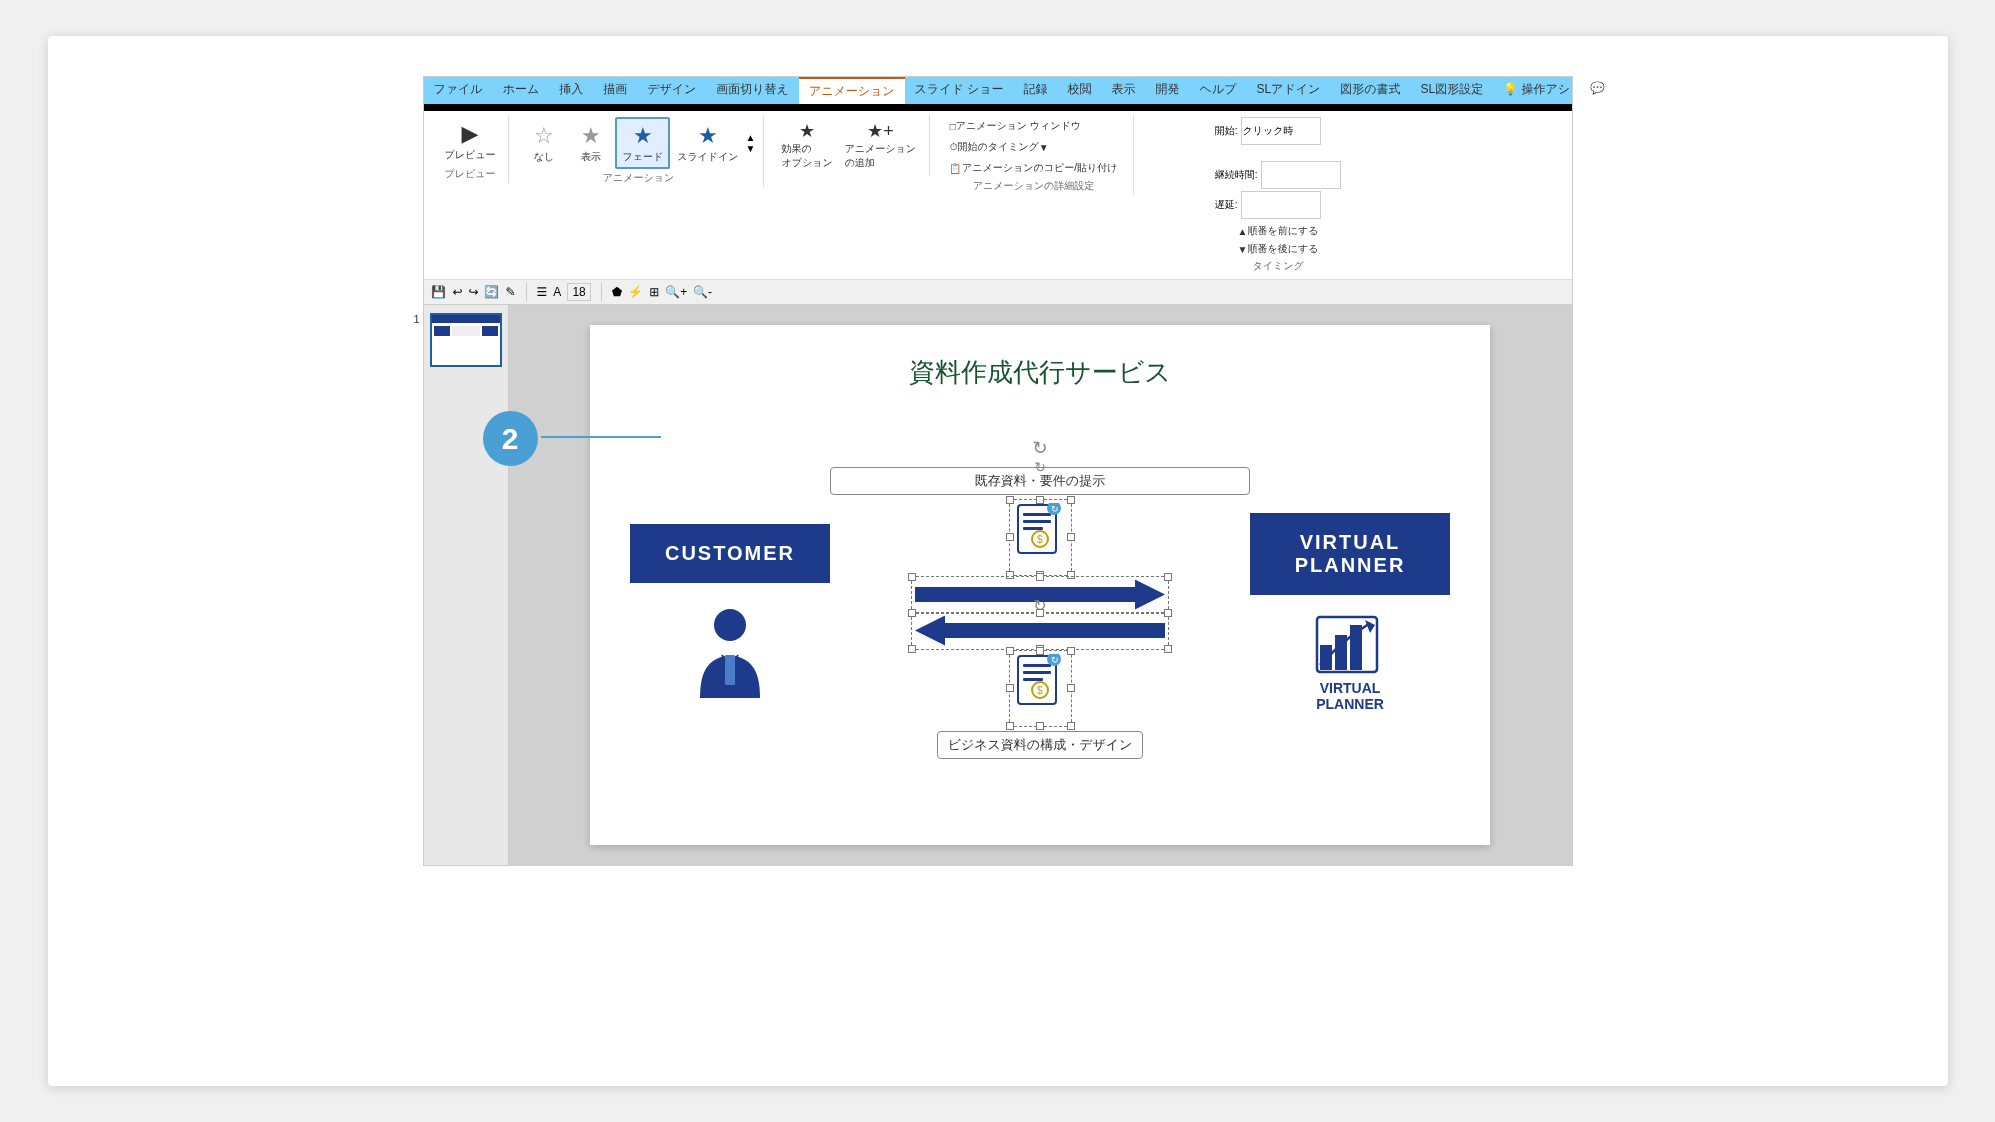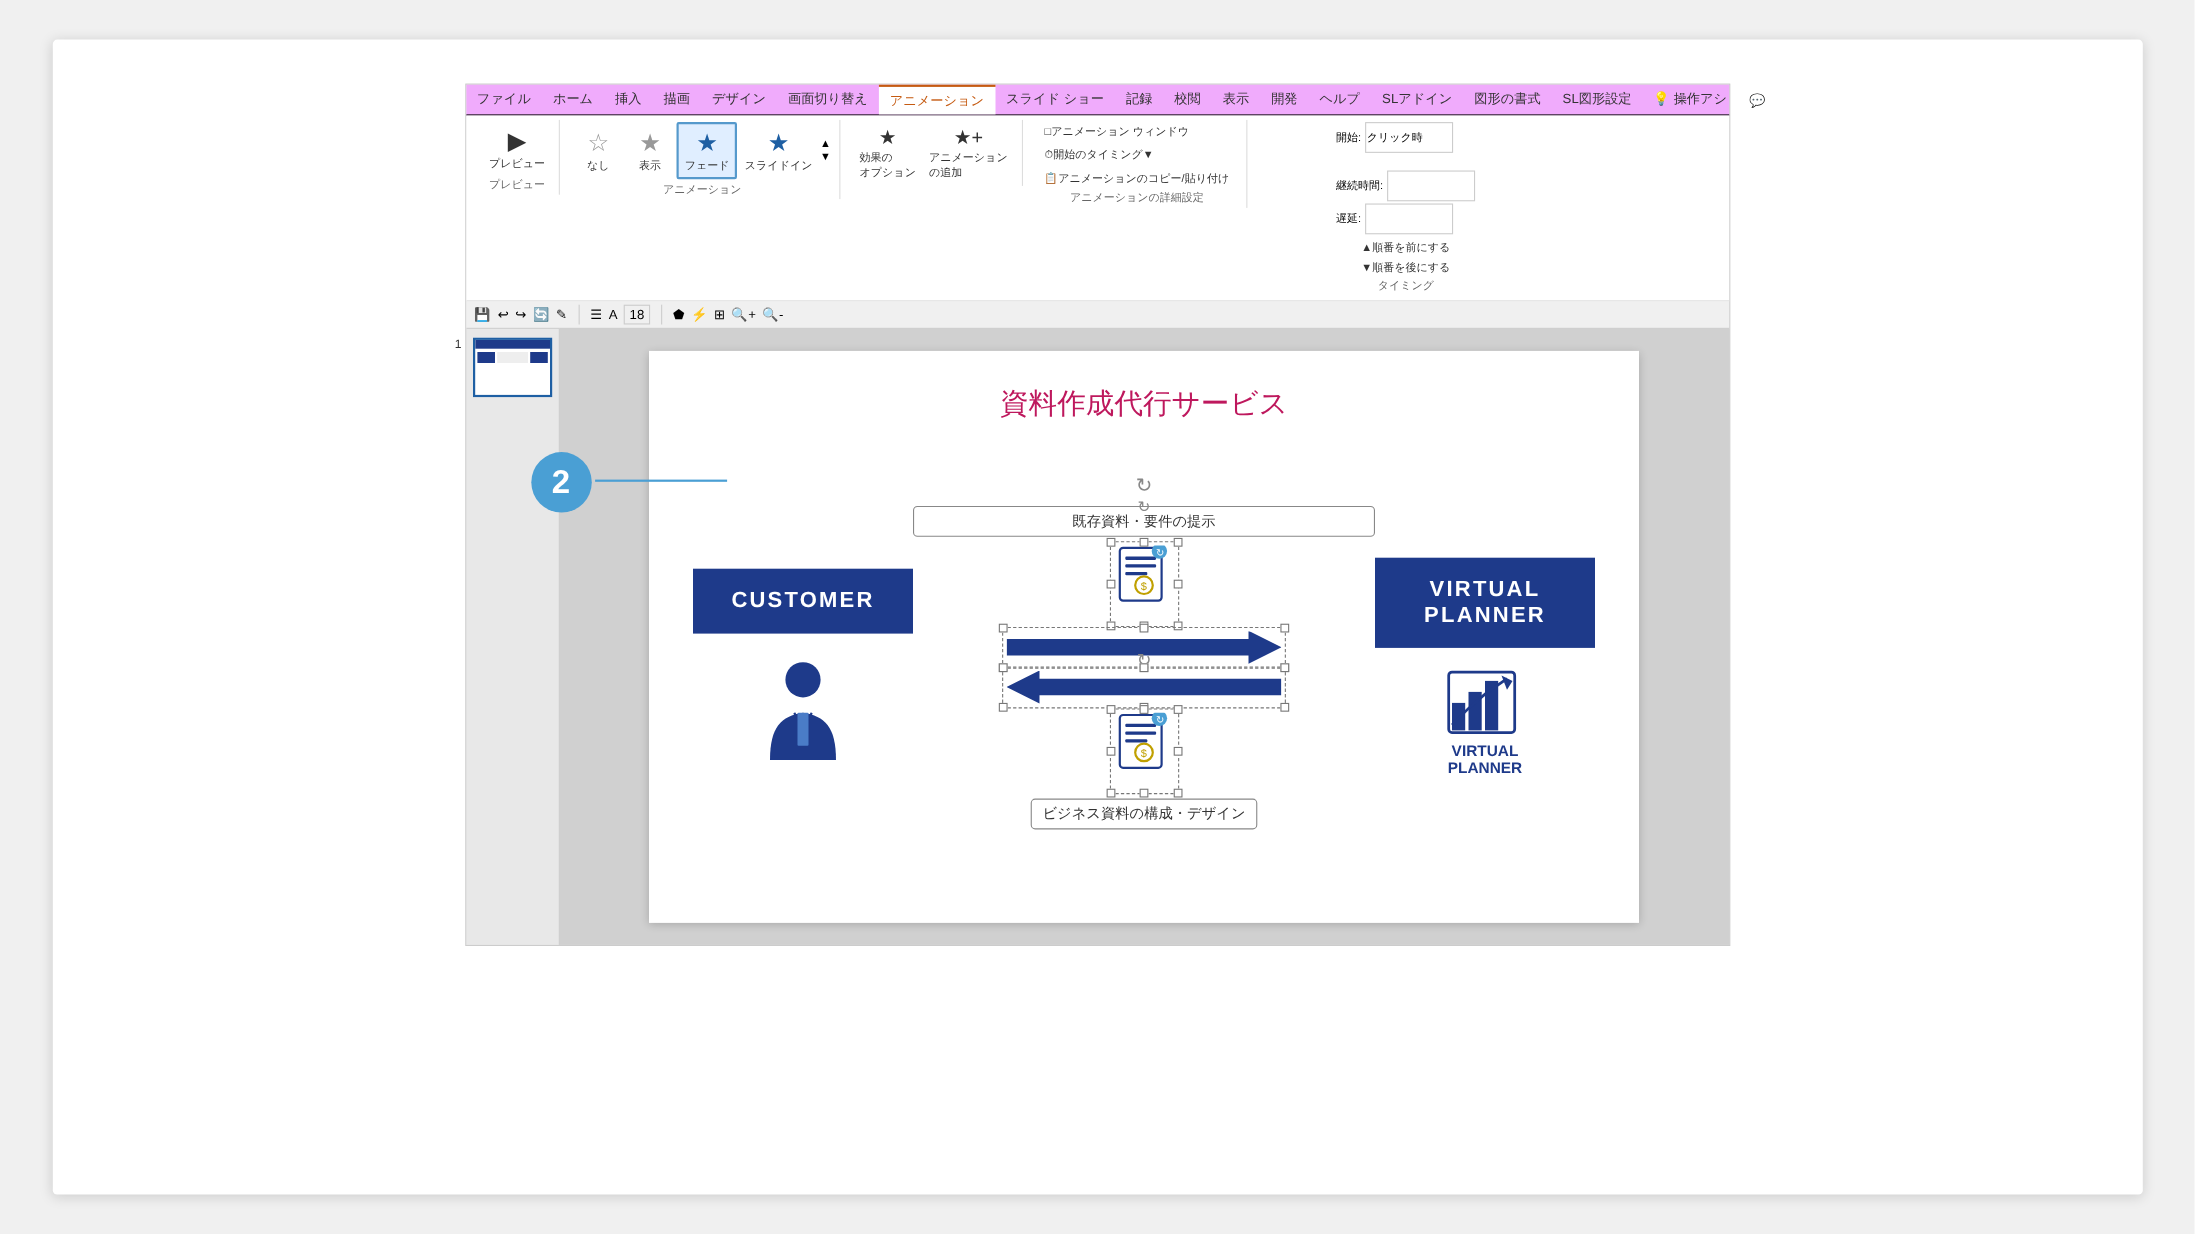--- a/index.html
+++ b/index.html
@@ -34,23 +34,22 @@
       letter-spacing: 2px;
     }
     .powerpoint-window {
       width: 1150px;
       background: #f0f0f0;
       border: 1px solid #ccc;
       position: relative;
     }
     .ribbon-tabs {
       display: flex;
-      background: #f0abfc;
-      border-bottom: 1px solid #000000;
-      align-items: center;
+      background: #7dd3fc;
+      border-bottom: 7px solid #000000;
     }
     .ribbon-tab {
       padding: 4px 10px;
       font-size: 12px;
       color: #333;
       cursor: pointer;
       white-space: nowrap;
     }
     .ribbon-tab.active {
       background: white;
@@ -166,21 +165,21 @@
       width: 900px;
       height: 520px;
       padding: 30px 40px;
       display: flex;
       flex-direction: column;
       align-items: center;
       box-shadow: 0 2px 8px rgba(0,0,0,0.2);
     }
     .slide-title {
       font-size: 26px;
-      color: #be185d;
+      color: #14532d;
       margin-bottom: 20px;
     }
     .slide-diagram {
       display: flex;
       align-items: center;
       justify-content: center;
       width: 100%;
       flex: 1;
       gap: 0;
       position: relative;

